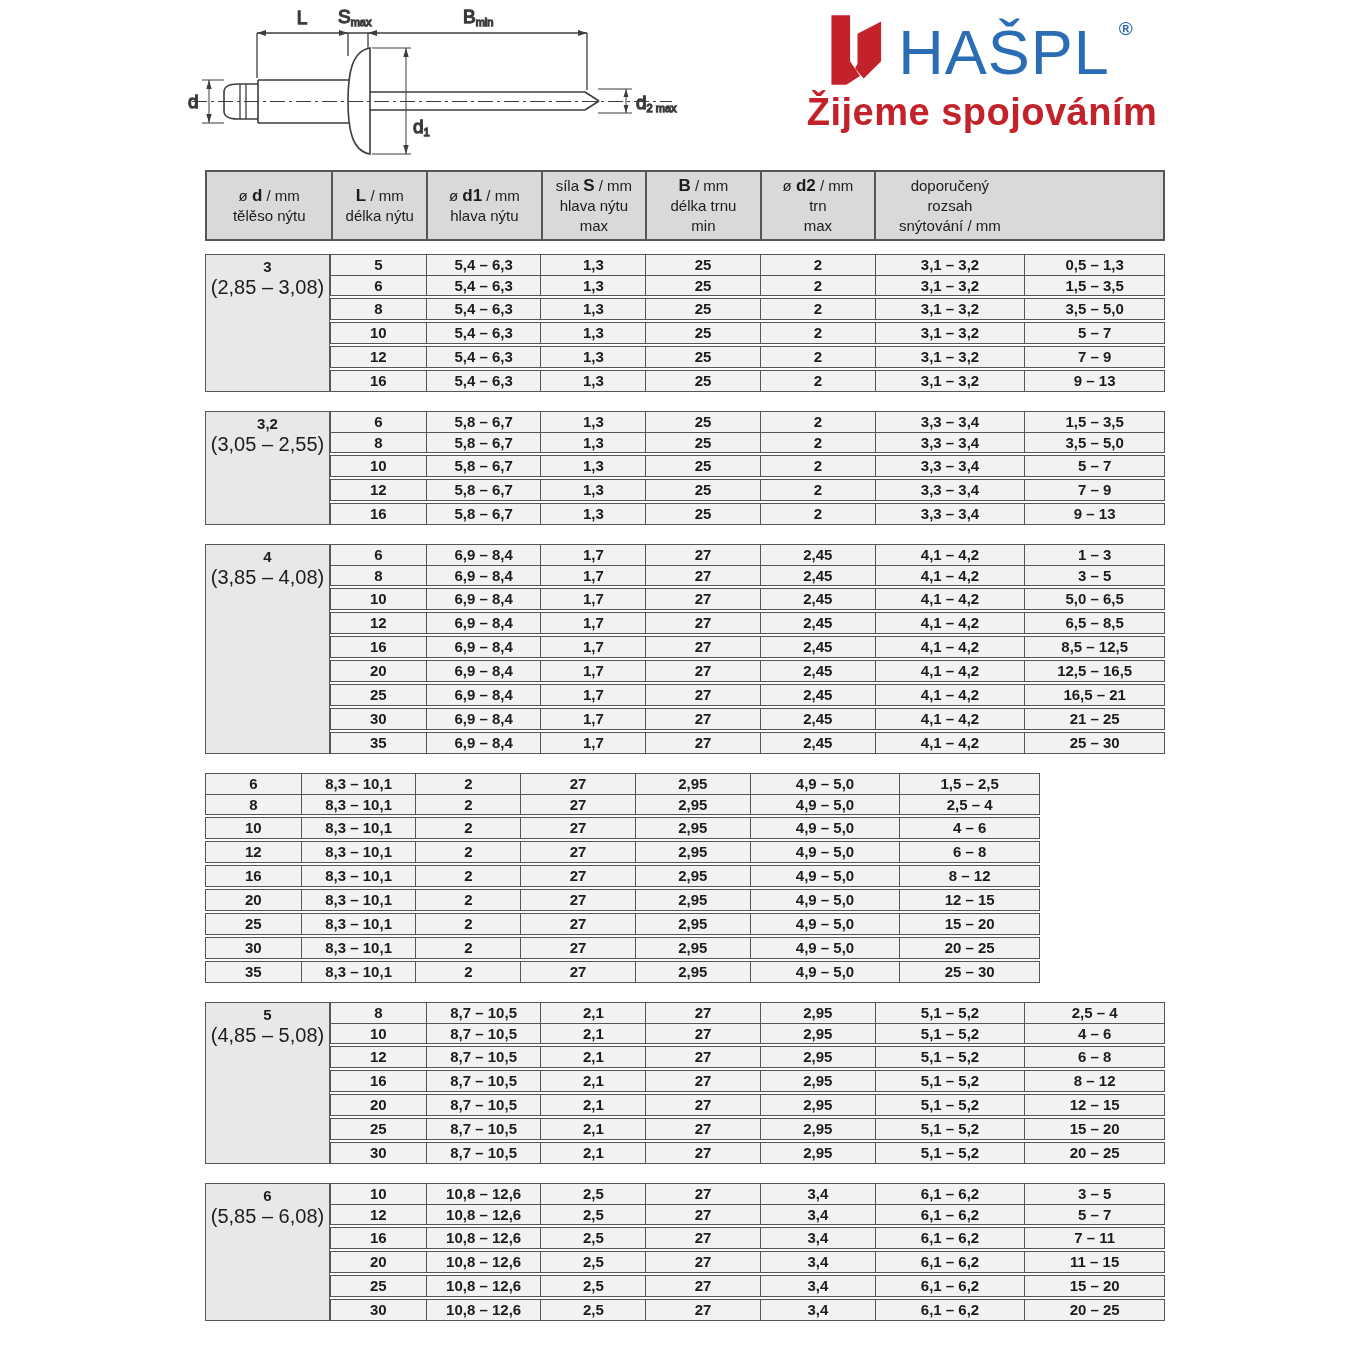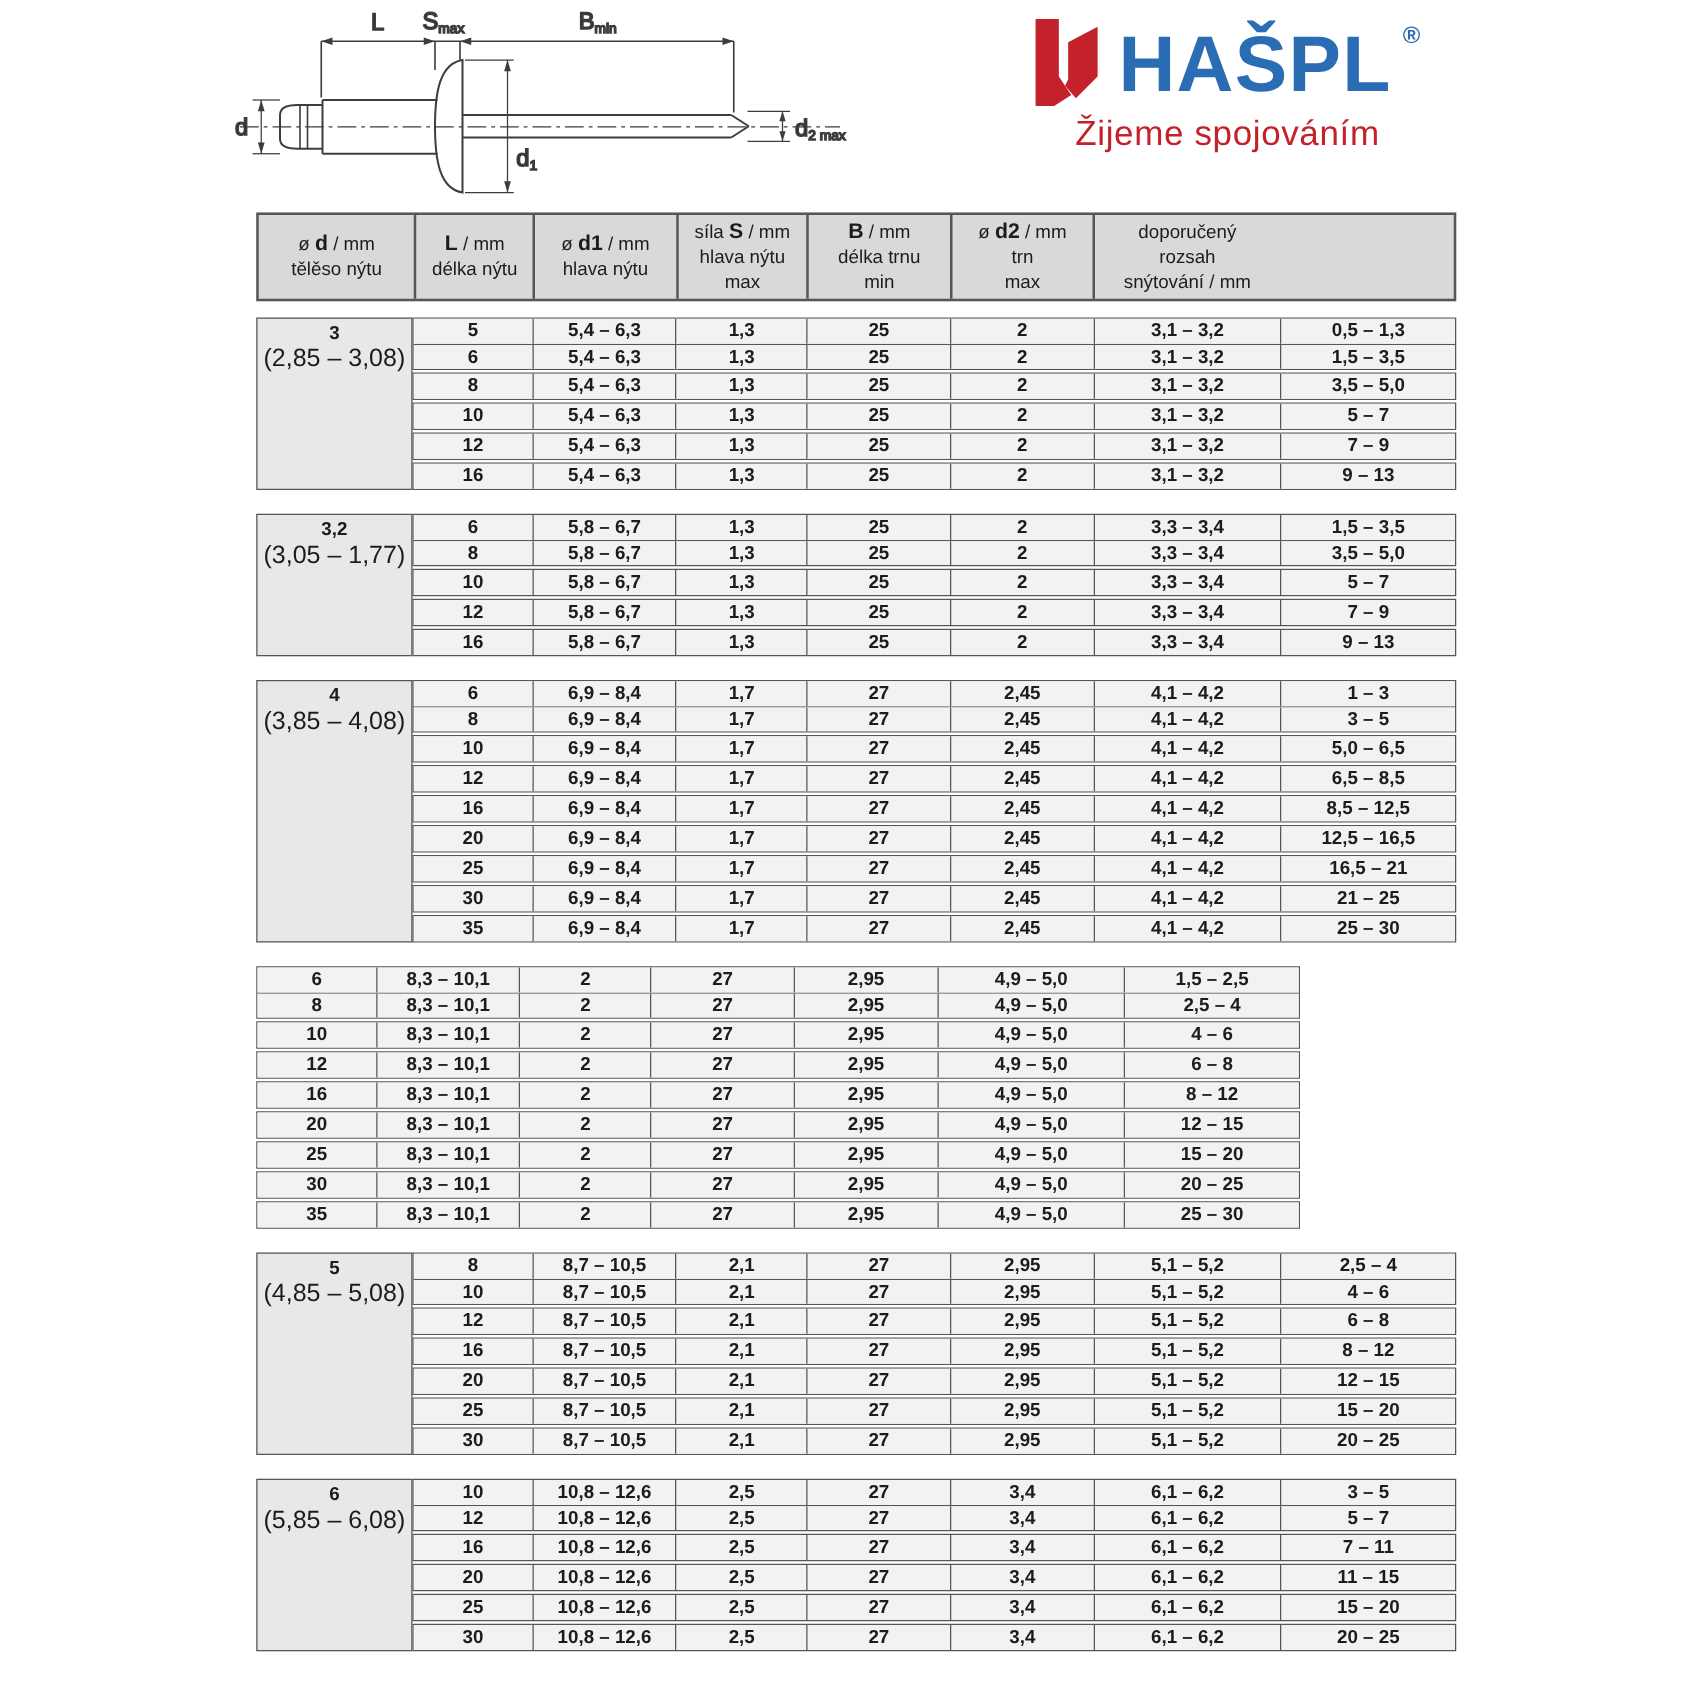--- a/index.html
+++ b/index.html
@@ -10,23 +10,23 @@
   body{background:#ffffff;font-family:"Liberation Sans",sans-serif;color:#1c1c1c}
   #canvas{position:relative;width:1360px;height:1360px;background:#fff;overflow:hidden}
 
   
   #diagram{position:absolute;left:180px;top:0;width:520px;height:168px}
   #diagram text{fill:#2e2e2e;font-family:"Liberation Sans",sans-serif}
 
   
   #logo{position:absolute;left:792px;top:14px;width:380px;display:flex;flex-direction:column;align-items:center}
   .logo-row{display:flex;align-items:flex-start;gap:9px}
-  .brand{color:var(--blue);font-size:63px;font-weight:bold;letter-spacing:1px;line-height:76px}
+  .brand{color:var(--blue);font-size:63px;font-weight:normal;letter-spacing:1px;line-height:76px}
   .reg{color:var(--blue);font-size:19px;font-weight:bold;line-height:30px}
-  .tagline{color:var(--red);font-size:28px;font-weight:400;margin-top:1px;letter-spacing:.5px}
+  .tagline{color:var(--red);font-size:38px;font-weight:700;margin-top:1px;letter-spacing:.5px}
 
   
   #table{position:absolute;left:205px;top:170px;width:960px}
   .thead{display:grid;grid-template-columns:125fr 95fr 115fr 105fr 115fr 115fr 150fr 140fr;
          height:71px;border:2px solid var(--bd);background:var(--headbg);margin-bottom:13px}
   .hc{border-left:2px solid var(--bd);display:flex;flex-direction:column;justify-content:center;
       align-items:center;text-align:center;font-size:15px;line-height:20px}
   .hc:first-child{border-left:none}
   .hb{font-weight:bold;font-size:17px}
 
@@ -223,21 +223,21 @@
                 <div class="cell">2</div>
                 <div class="cell">3,1 – 3,2</div>
                 <div class="cell">9 – 13</div>
               </div>
             </div>
           </div>
         </div>
         <div class="group">
           <div class="glabel">
             <div class="gsize">3,2</div>
-            <div class="grange">(3,05 – 1,77)</div>
+            <div class="grange">(3,05 – 2,55)</div>
           </div>
           <div class="grows">
             <div class="strip">
               <div class="rowline">
                 <div class="cell">6</div>
                 <div class="cell">5,8 – 6,7</div>
                 <div class="cell">1,3</div>
                 <div class="cell">25</div>
                 <div class="cell">2</div>
                 <div class="cell">3,3 – 3,4</div>

